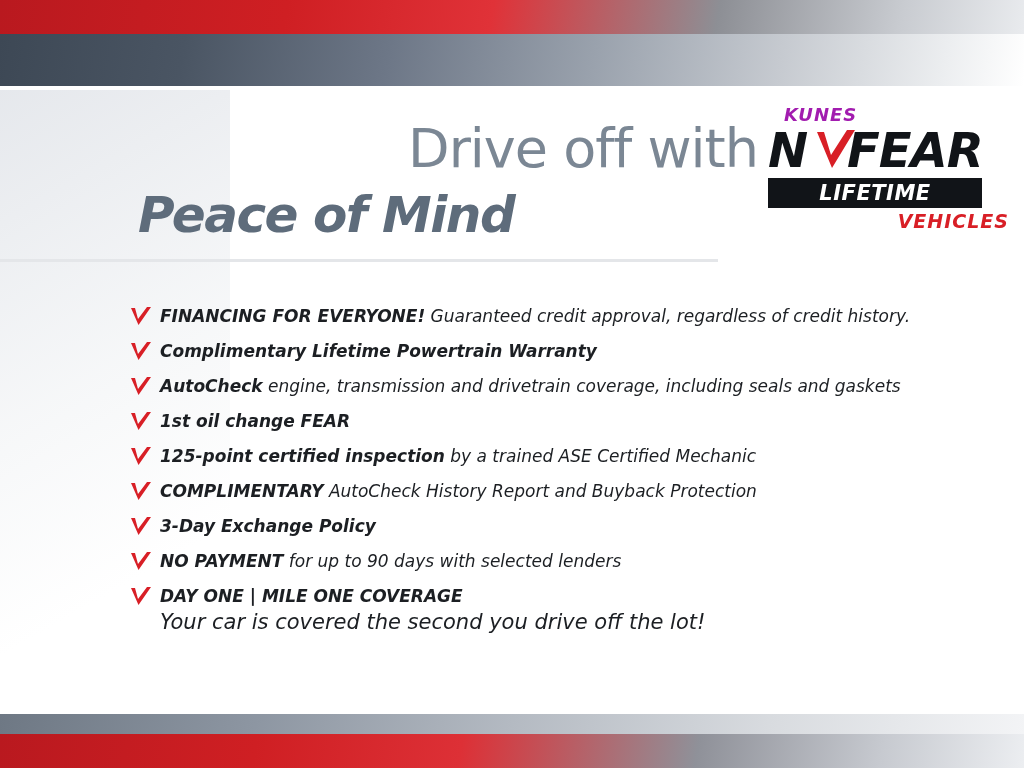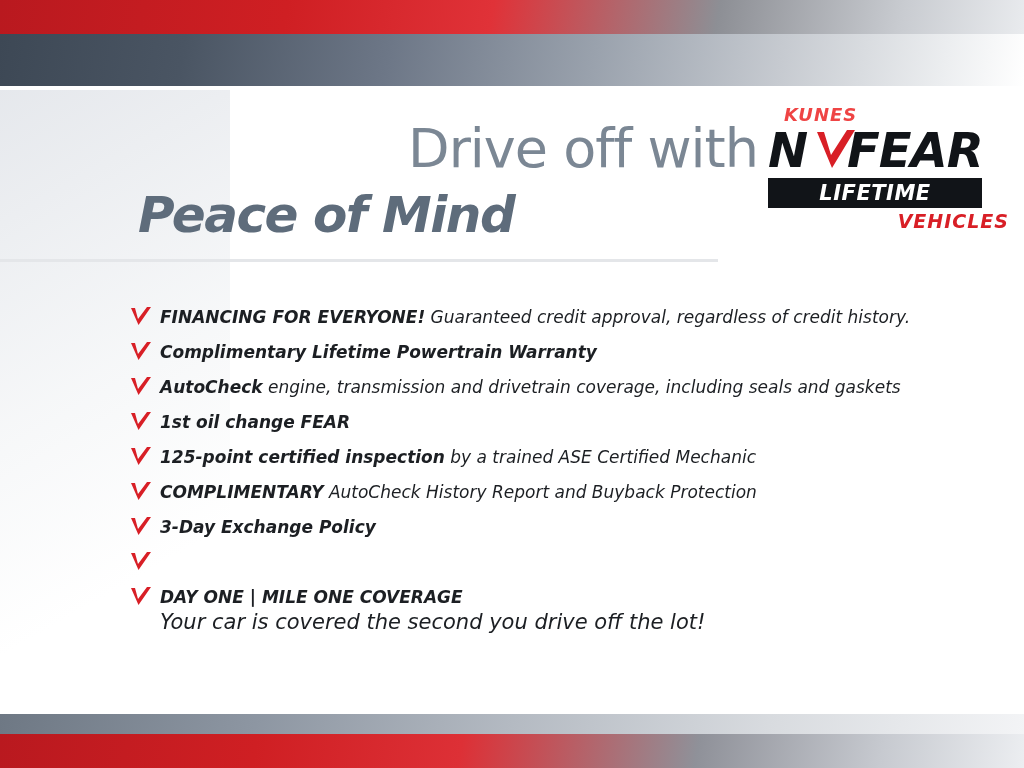--- a/index.html
+++ b/index.html
@@ -124,21 +124,21 @@
     height: 142px;
   }
   .logo-kunes {
     position: absolute;
     top: 0; left: 16px;
     font-family: "DejaVu Sans", sans-serif;
     font-weight: bold;
     font-style: italic;
     font-size: 18px;
     letter-spacing: 1px;
-    color: #ef4444;
+    color: #a21caf;
   }
   .logo-nofear {
     position: absolute;
     top: 20px; left: 0;
     font-family: "DejaVu Sans", sans-serif;
     font-weight: bold;
     font-style: italic;
     font-size: 48px;
     line-height: 52px;
     color: #111418;
@@ -181,21 +181,21 @@
 
   
   .bullets {
     position: absolute;
     top: 305px;
     left: 130px;
     width: 840px;
   }
   .bullet-row {
     display: flex;
-    align-items: center;
+    align-items: flex-start;
     margin-bottom: 12px;
   }
   .bullet-check {
     flex: 0 0 auto;
     width: 22px;
     height: 22px;
     margin-right: 8px;
     margin-top: 1px;
   }
   .bullet-text {
@@ -315,20 +315,21 @@
       </span>
       <span class="bullet-text"><b>3-Day Exchange Policy</b><span></span></span>
     </div>
 
     <div class="bullet-row">
       <span class="bullet-check">
         <svg viewBox="0 0 22 22" width="22" height="22" aria-hidden="true">
             <path d="M1 2 L8.5 19 L21 1 L17 1 L8 13 L5 2 Z" fill="#d81f26"></path>
           </svg>
       </span>
+      <span class="bullet-text"><b>NO PAYMENT</b><span> for up to 90 days with selected lenders</span></span>
     </div>
 
     <div>
       <div class="bullet-row" style="margin-bottom:0">
         <span class="bullet-check">
           <svg viewBox="0 0 22 22" width="22" height="22" aria-hidden="true">
               <path d="M1 2 L8.5 19 L21 1 L17 1 L8 13 L5 2 Z" fill="#d81f26"></path>
             </svg>
         </span>
         <span class="bullet-text"><b>DAY ONE | MILE ONE COVERAGE</b></span>

